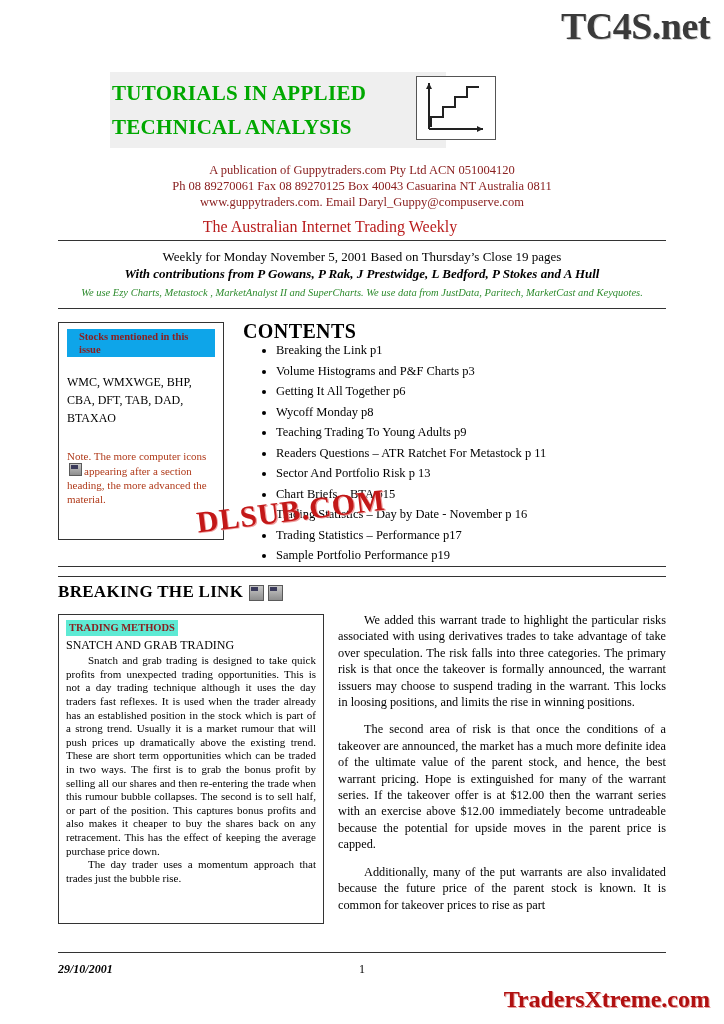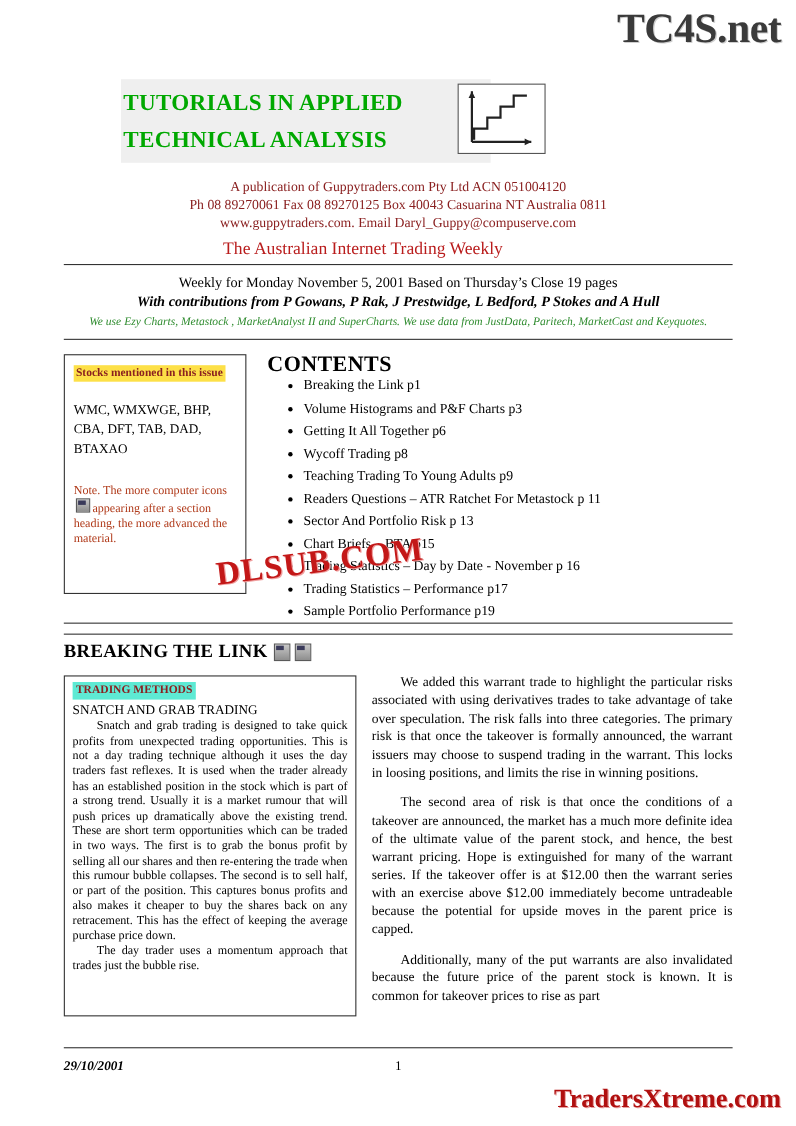--- a/index.html
+++ b/index.html
@@ -77,22 +77,22 @@
     margin-top:2px;
   }
 
   
   .sidebox {
     position:absolute; left:58px; top:322px; width:166px; height:218px;
     border:1px solid #333; background:#fff; padding:6px 8px;
     box-sizing:border-box;
   }
   .sidebox .hl {
-    background:#fde047; color:#8a2020; font-weight:bold;
-    font-size:10.5px; line-height:13px; display:inline-block; padding:1px 2px;
+    background:#0ea5e9; color:#8a2020; font-weight:bold;
+    font-size:10.5px; line-height:13px; display:inline-block; padding:1px 12px;
   }
   .sidebox .stocks {
     margin-top:16px; font-size:12px; line-height:18px; color:#000;
   }
   .sidebox .note {
     margin-top:22px; font-size:11px; line-height:14px; color:#b03a1a;
   }
   .mini-ico {
     display:inline-block; width:11px; height:11px; vertical-align:-1px;
     background:linear-gradient(#c8c8c8,#8e8e8e);
@@ -223,21 +223,21 @@
     <div class="note">
       <span>Note. The more computer icons</span><span class="mini-ico"></span><span>appearing after a section heading, the more advanced the material.</span>
     </div>
   </div>
 
   <div class="contents-h">CONTENTS</div>
   <ul class="contents">
     <li>Breaking  the Link p1</li>
     <li>Volume Histograms and P&amp;F Charts p3</li>
     <li>Getting It All Together p6</li>
-    <li>Wycoff Trading p8</li>
+    <li>Wycoff Monday p8</li>
     <li>Teaching Trading To Young Adults p9</li>
     <li>Readers Questions – ATR Ratchet For Metastock p 11</li>
     <li>Sector And Portfolio Risk p 13</li>
     <li>Chart Briefs – BTA p15</li>
     <li>Trading Statistics – Day by Date - November p 16</li>
     <li>Trading Statistics – Performance   p17</li>
     <li>Sample Portfolio Performance p19</li>
   </ul>
 
   <div class="dlsub">DLSUB.COM</div>

